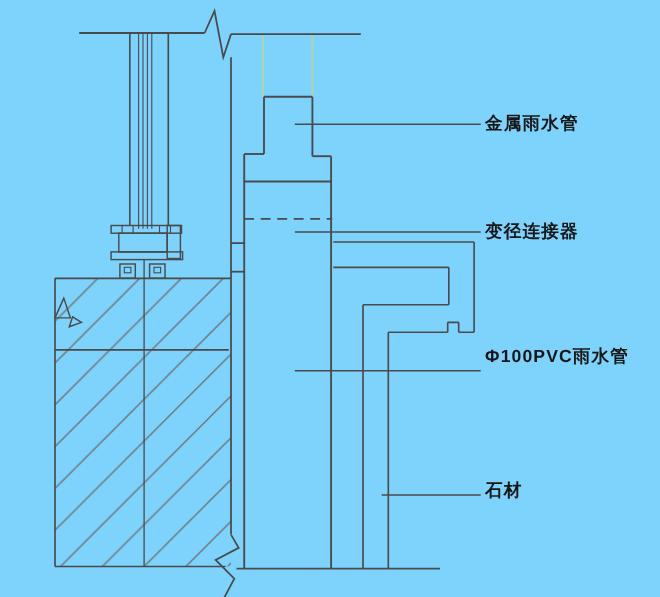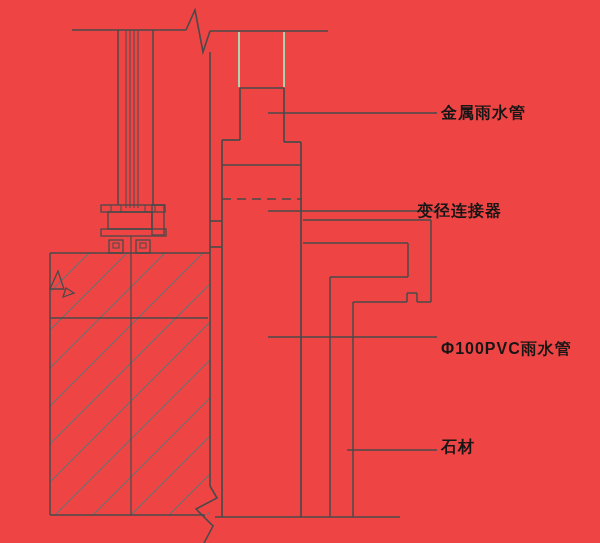--- a/index.html
+++ b/index.html
@@ -1,17 +1,17 @@
 <!DOCTYPE html>
 <html><head>
 <meta charset="utf-8">
 <style>
   html,body{margin:0;padding:0;background:#fff;}
   .stage{
-    position:relative;width:600px;height:543px;background:#ef4444;
+    position:relative;width:600px;height:543px;background:#7dd3fc;
     font-family:"Liberation Sans","DejaVu Sans",sans-serif;overflow:hidden;
   }
   .drawing-svg{position:absolute;left:0;top:0;}
   .anno{
     position:absolute;color:#161616;font-weight:700;font-size:16px;
     line-height:18px;letter-spacing:1px;white-space:nowrap;
   }
 </style>
 </head>
 <body>
@@ -110,18 +110,18 @@
     <g stroke="#4a4a4a" stroke-width="1.4" fill="none">
       <path d="M268,113 H437"></path>
       <path d="M268,211 H437"></path>
       <path d="M268,337 H437"></path>
       <path d="M347,450 H437"></path>
     </g>
   </svg>
 
   <div class="anno" style="left:441px;top:104px">金属雨水管</div>
 
-  <div class="anno" style="left:417px;top:202px">变径连接器</div>
+  <div class="anno" style="left:441px;top:202px">变径连接器</div>
 
-  <div class="anno" style="left:441px;top:340px">Φ100PVC雨水管</div>
+  <div class="anno" style="left:441px;top:316px">Φ100PVC雨水管</div>
 
   <div class="anno" style="left:441px;top:438px">石材</div>
 </div>
 
 </body></html>

